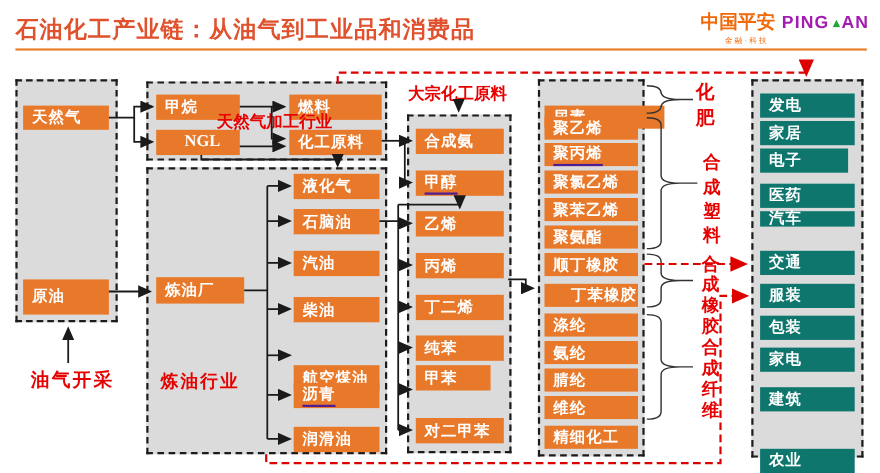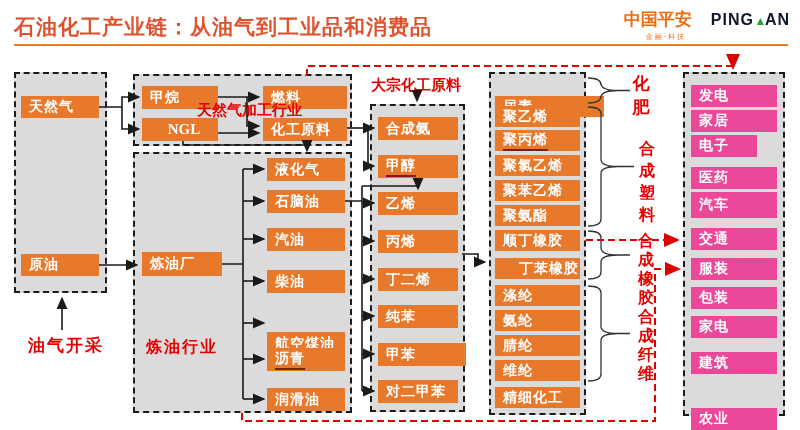--- a/index.html
+++ b/index.html
@@ -4,35 +4,35 @@
 <style>
   html,body{margin:0;padding:0;background:#fff;}
   #canvas{position:relative;width:800px;height:430px;background:#fff;overflow:hidden;
           font-family:"Liberation Sans","DejaVu Sans",sans-serif;}
   .abs{position:absolute;}
   
   #title{left:14px;top:13px;font-size:21px;font-weight:bold;color:#E0522E;letter-spacing:1px;}
   #title-rule{left:14px;top:44px;width:774px;height:2px;background:#E87D2B;}
   
   #logo{right:10px;top:8px;text-align:left;}
-  #logo .row{display:flex;align-items:baseline;gap:19px;}
+  #logo .row{display:flex;align-items:baseline;gap:6px;}
   #logo-cn{font-size:17px;font-weight:bold;color:#F06A0A;}
-  #logo-en{font-size:16px;font-weight:bold;color:#0f172a;letter-spacing:1px;display:inline-flex;align-items:baseline;}
+  #logo-en{font-size:16px;font-weight:bold;color:#a21caf;letter-spacing:1px;display:inline-flex;align-items:baseline;}
   #logo-green{width:7px;height:7px;background:#1FA637;display:inline-block;margin:0 1px 6px 3px;
               clip-path:polygon(50% 0,100% 100%,0 100%);}
   #logo-sub{font-size:7px;color:#F06A0A;letter-spacing:2px;margin-top:1px;padding-left:22px;}
   
   .gbox{position:absolute;background:#DBDBDB;border:2px dashed #1c1c1c;box-sizing:border-box;}
   
   .node{position:absolute;box-sizing:border-box;color:#fff;font-size:14px;font-weight:bold;
         display:flex;align-items:center;padding-left:8px;letter-spacing:1px;z-index:2;}
   .node.orange{background:#E8792A;}
-  .node.blue{background:#ec4899;}
+  .node.blue{background:#0f766e;}
   .node span.latin{font-family:"Liberation Serif","DejaVu Serif",serif;font-size:15px;letter-spacing:0;}
-  .node.u > span{border-bottom:2px solid #7f1d1d;padding-bottom:0px;}
+  .node.u > span{border-bottom:2px solid #4c1d95;padding-bottom:0px;}
   
   .redlab{position:absolute;color:#E60000;font-weight:bold;z-index:3;white-space:nowrap;}
   .vert{white-space:normal;word-break:break-all;width:20px;text-align:center;}
   
   #overlay{position:absolute;left:0;top:0;z-index:4;pointer-events:none;}
 </style>
 </head>
 <body>
 
 <div id="canvas">
@@ -120,21 +120,21 @@
     </g>
     <g stroke="#DD0000" stroke-width="2" fill="none" stroke-dasharray="7 4">
       <path d="M307 76 L307 66 L733 66 L733 67" marker-end="url(#ar)"></path>
       <path d="M242 413 L242 421 L655 421 L655 269 L678 269" marker-end="url(#ar)"></path>
       <path d="M586 240 L677 240" marker-end="url(#ar)"></path>
     </g>
   </svg>
 <div class="node orange" style="left: 21px; top: 96px; width: 78px; height: 22px;">
       <span>天然气</span>
     </div>
-    <div class="node orange" style="left: 21px; top: 254px; width: 78px; height: 22px;">
+    <div class="node orange" style="left: 21px; top: 254px; width: 78px; height: 32px;">
       <span>原油</span>
     </div>
     <div class="node orange" style="left: 142px; top: 86px; width: 76px; height: 23px;">
       <span>甲烷</span>
     </div>
     <div class="node orange" style="left: 142px; top: 118px; width: 76px; height: 23px; justify-content: center;">
       <span class="latin">NGL</span>
     </div>
     <div class="node orange" style="left: 263px; top: 86px; width: 84px; height: 23px;">
       <span>燃料</span>
@@ -174,21 +174,21 @@
     </div>
     <div class="node orange" style="left: 378px; top: 230px; width: 80px; height: 23px;">
       <span>丙烯</span>
     </div>
     <div class="node orange" style="left: 378px; top: 268px; width: 80px; height: 23px;">
       <span>丁二烯</span>
     </div>
     <div class="node orange" style="left: 378px; top: 305px; width: 80px; height: 23px;">
       <span>纯苯</span>
     </div>
-    <div class="node orange" style="left: 378px; top: 343px; width: 88px; height: 23px;">
+    <div class="node orange" style="left: 378px; top: 332px; width: 68px; height: 23px;">
       <span>甲苯</span>
     </div>
     <div class="node orange" style="left: 378px; top: 380px; width: 80px; height: 23px;">
       <span>对二甲苯</span>
     </div>
     <div class="node orange" style="left: 495px; top: 96px; width: 109px; height: 21px;">
       <span>尿素</span>
     </div>
     <div class="node orange" style="left: 495px; top: 106px; width: 85px; height: 21px;">
       <span>聚乙烯</span>
@@ -225,27 +225,27 @@
     </div>
     <div class="node orange" style="left: 495px; top: 387px; width: 85px; height: 21px;">
       <span>精细化工</span>
     </div>
     <div class="node blue" style="left: 691px; top: 85px; width: 86px; height: 22px;">
       <span>发电</span>
     </div>
     <div class="node blue" style="left: 691px; top: 110px; width: 86px; height: 22px;">
       <span>家居</span>
     </div>
-    <div class="node blue" style="left: 691px; top: 135px; width: 66px; height: 22px;">
+    <div class="node blue" style="left: 691px; top: 135px; width: 80px; height: 22px;">
       <span>电子</span>
     </div>
     <div class="node blue" style="left: 691px; top: 167px; width: 86px; height: 22px;">
       <span>医药</span>
     </div>
-    <div class="node blue" style="left: 691px; top: 192px; width: 86px; height: 26px;">
+    <div class="node blue" style="left: 691px; top: 192px; width: 86px; height: 14px;">
       <span>汽车</span>
     </div>
     <div class="node blue" style="left: 691px; top: 228px; width: 86px; height: 22px;">
       <span>交通</span>
     </div>
     <div class="node blue" style="left: 691px; top: 258px; width: 86px; height: 22px;">
       <span>服装</span>
     </div>
     <div class="node blue" style="left: 691px; top: 287px; width: 86px; height: 22px;">
       <span>包装</span>

